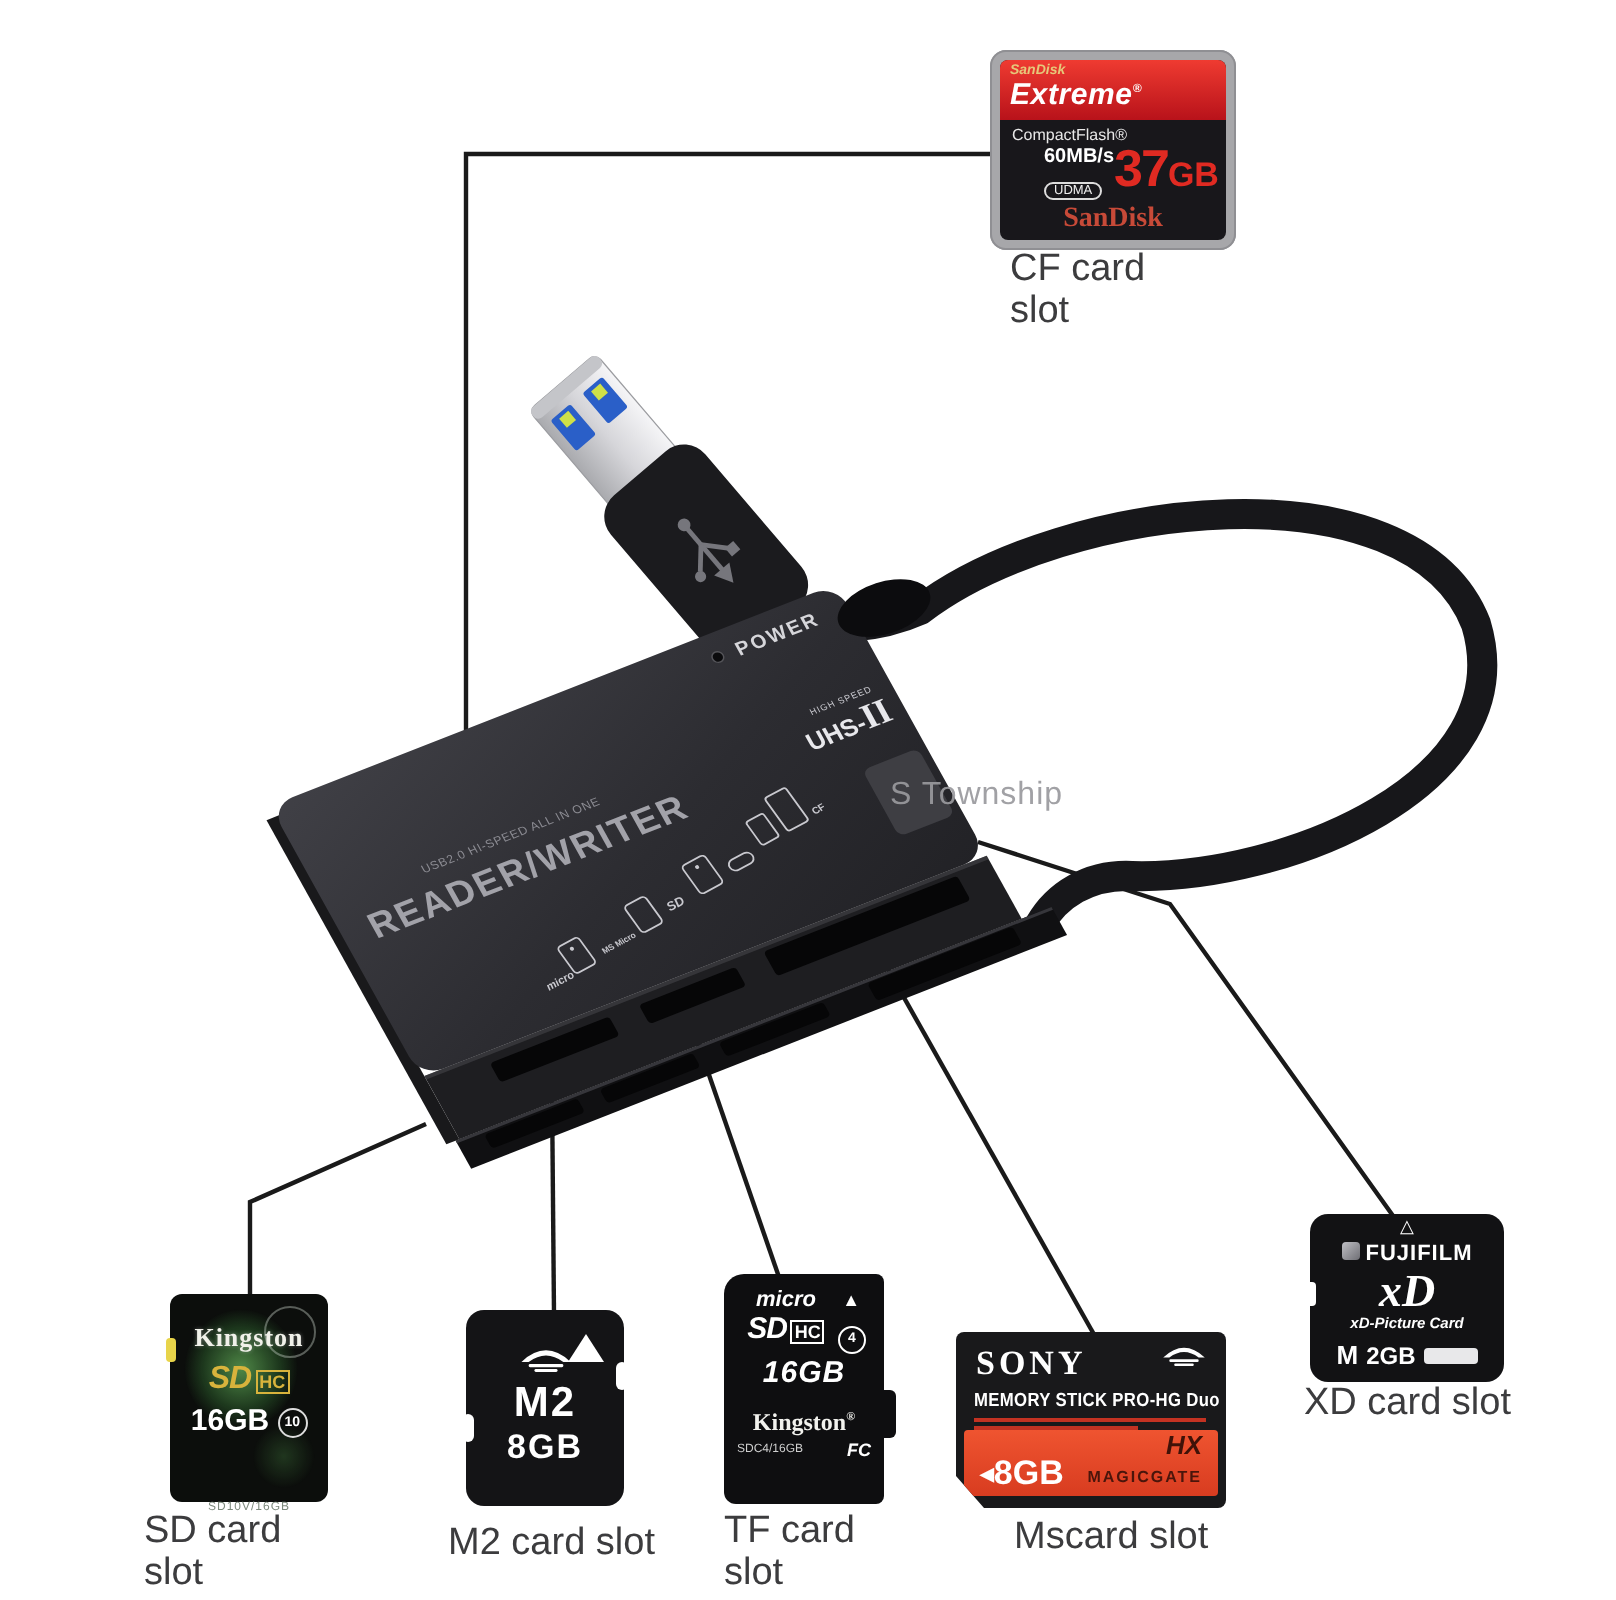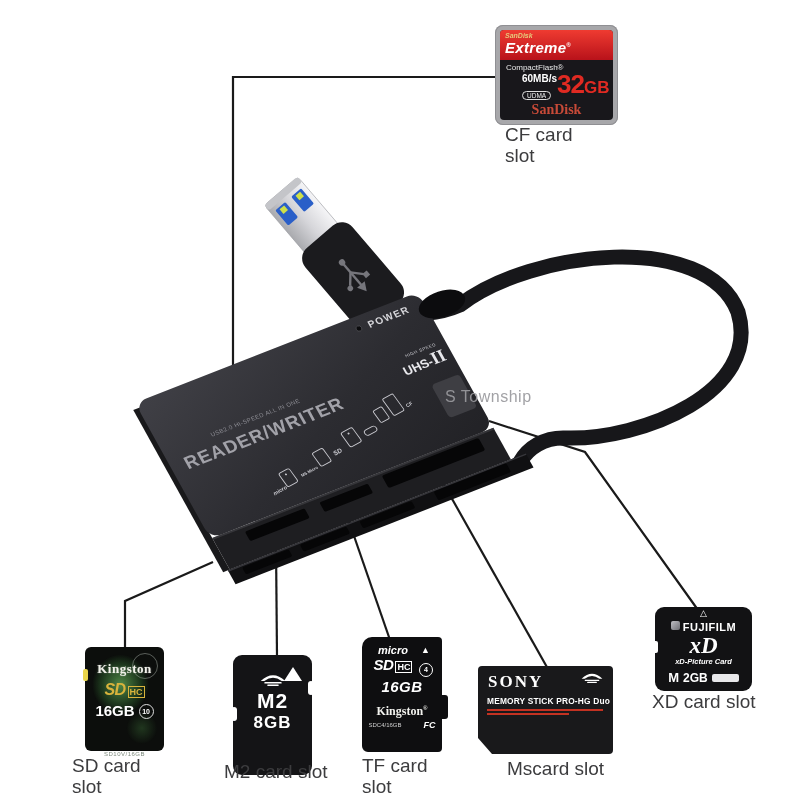--- a/index.html
+++ b/index.html
@@ -44,21 +44,21 @@
             letter-spacing:.5px;text-shadow:0 0 2px rgba(255,255,255,.35);display:block;}
   .sd-logo{margin-top:4px;}
   .sd-logo-sd{color:#d8b33c;font-weight:bold;font-style:italic;font-size:16px;letter-spacing:-.5px;}
   .sd-logo-hc{color:#d8b33c;font-weight:bold;font-size:9px;border:1px solid #d8b33c;padding:0 1px;margin-left:2px;}
   .sd-cap-row{margin-top:3px;color:#fff;font-weight:bold;font-size:15px;}
   .sd-class{display:inline-block;width:13px;height:13px;line-height:13px;border:1.5px solid #ddd;
             border-radius:50%;font-size:7px;vertical-align:2px;margin-left:4px;}
   .sd-model{position:absolute;bottom:-38px;width:100%;color:#7d8a7d;font-size:6px;letter-spacing:.5px;}
 
   
-  .m2-card{left:233px;top:655px;width:79px;height:120px;background:#141416;border-radius:9px;text-align:center;}
+  .m2-card{left:233px;top:655px;width:79px;height:98px;background:#141416;border-radius:9px;text-align:center;}
   .m2-notch-r{position:absolute;right:-2px;top:26px;width:6px;height:14px;background:#fff;border-radius:3px;}
   .m2-notch-l{position:absolute;left:-2px;top:52px;width:6px;height:14px;background:#fff;border-radius:3px;}
   .m2-tri{position:absolute;right:10px;top:12px;width:0;height:0;
           border-left:9px solid transparent;border-right:9px solid transparent;border-bottom:14px solid #fff;}
   .m2-mslogo{margin-top:18px;}
   .m2-format{color:#fff;font-weight:bold;font-size:21px;line-height:1;display:block;letter-spacing:1px;}
   .m2-cap{color:#fff;font-weight:bold;font-size:17px;display:block;margin-top:2px;letter-spacing:1px;}
 
   
   .tf-card{left:362px;top:637px;width:80px;height:115px;background:#0e0e10;
@@ -216,21 +216,21 @@
       <div class="cf-band">
         <span class="cf-brand-top">SanDisk</span>
         <span class="cf-series"><span>Extreme</span><sup>®</sup></span>
       </div>
       <span class="cf-type">CompactFlash®</span>
       <div class="cf-row">
         <div>
           <span class="cf-speed">60MB/s</span>
           <span class="cf-udma">UDMA</span>
         </div>
-        <div class="cf-cap"><span>32</span><span class="cf-cap-unit">GB</span></div>
+        <div class="cf-cap"><span>37</span><span class="cf-cap-unit">GB</span></div>
       </div>
       <span class="cf-brand-bottom">SanDisk</span>
     </div>
   </div>
   <div class="callout" style="left:505px;top:124px;">
     <div>CF card</div>
     <div>slot</div>
   </div>
 
   <div class="card sd-card">
@@ -288,20 +288,25 @@
       <span class="ms-brand">SONY</span>
       <svg width="26" height="11" viewBox="0 0 40 18">
         <path d="M3 11 Q20 -5 37 11 L32 11 Q20 2 8 11 Z" fill="#fff"></path>
         <rect x="8" y="12.5" width="24" height="2.2" rx="1" fill="#fff"></rect>
         <rect x="12" y="16" width="16" height="2" rx="1" fill="#fff"></rect>
       </svg>
     </div>
     <span class="ms-product">MEMORY STICK PRO-HG Duo</span>
     <div class="ms-line1"></div>
     <div class="ms-line2"></div>
+    <div class="ms-band">
+      <span class="ms-hx">HX</span>
+      <span class="ms-cap"><span class="ms-arrow">◀</span><span>8GB</span></span>
+      <span class="ms-magicgate">MAGICGATE</span>
+    </div>
   </div>
   <div class="callout" style="left:507px;top:758px;">
     <div>Mscard slot</div>
   </div>
 
   <div class="card xd-card">
     <div class="xd-notch"></div>
     <span class="xd-tri">△</span>
     <div class="xd-brandrow">
       <span class="xd-logo-sq"></span>

